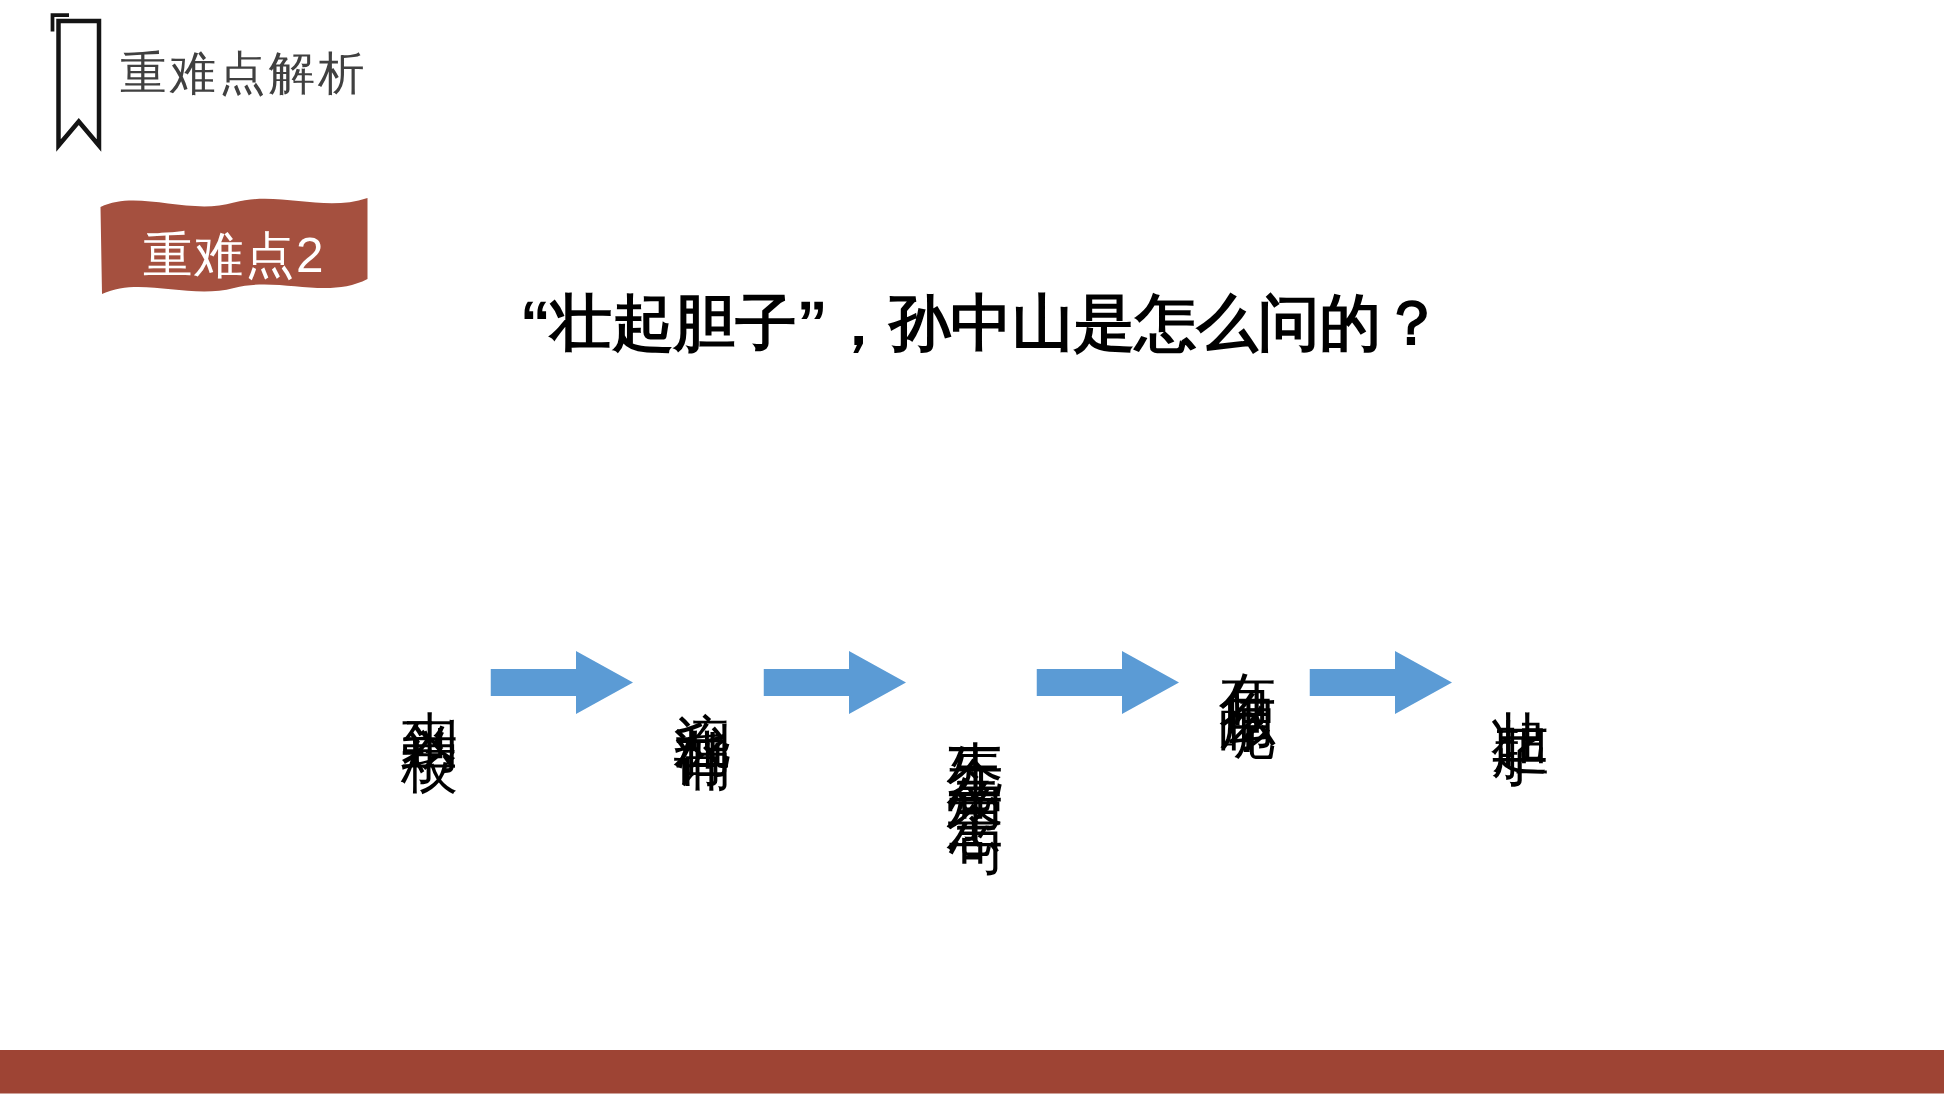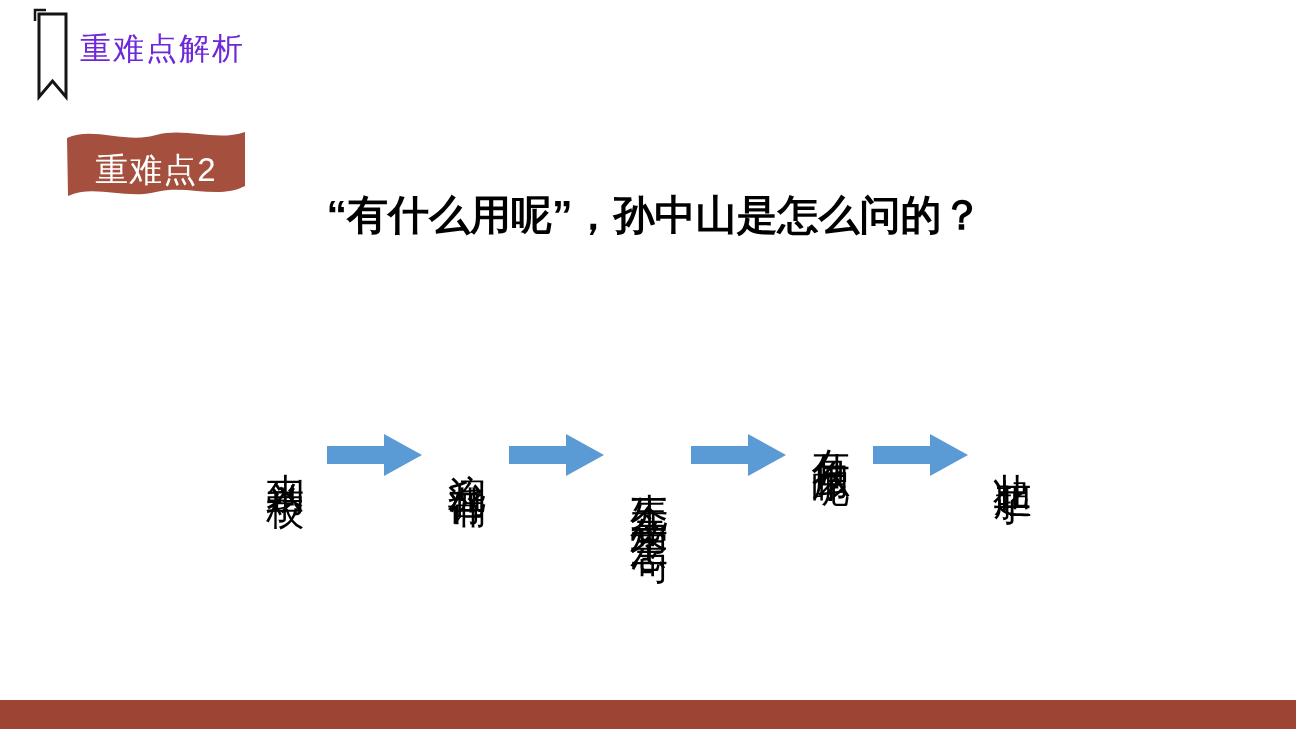--- a/index.html
+++ b/index.html
@@ -15,21 +15,21 @@
   
   .header-icon {
     position: absolute;
     left: 33px; top: 8px;
   }
   .header-label {
     position: absolute;
     left: 80px; top: 28px;
     font-size: 31px;
     letter-spacing: 2px;
-    color: #6d28d9;
+    color: #404040;
   }
 
   
   .badge {
     position: absolute;
     left: 64px; top: 124px;
     width: 184px; height: 80px;
   }
   .badge svg { position: absolute; left: 0; top: 0; }
   .badge-label {
@@ -99,21 +99,21 @@
   <div class="header-label">重难点解析</div>
 
   <div class="badge">
     <svg width="184" height="80" viewBox="0 0 184 80">
       <path d="M3,14 C28,2 62,20 92,11 C122,3 152,18 181,8
                L181,62 C154,76 122,60 92,68 C62,76 30,60 4,72 Z" fill="#a5503f"></path>
     </svg>
     <div class="badge-label">重难点2</div>
   </div>
 
-  <div class="slide-title">“有什么用呢”，孙中山是怎么问的？</div>
+  <div class="slide-title">“壮起胆子”，孙中山是怎么问的？</div>
 
   <div class="flow">
 
     <div class="flow-step">
       <div class="flow-step-label">来到学校</div>
     </div>
 
     <div class="flow-arrow">
       <svg width="96" height="44" viewBox="0 0 96 44">
         <polygon fill="#5b9bd5" points="0,13 57,13 57,1 95,22 57,43 57,31 0,31"></polygon>

